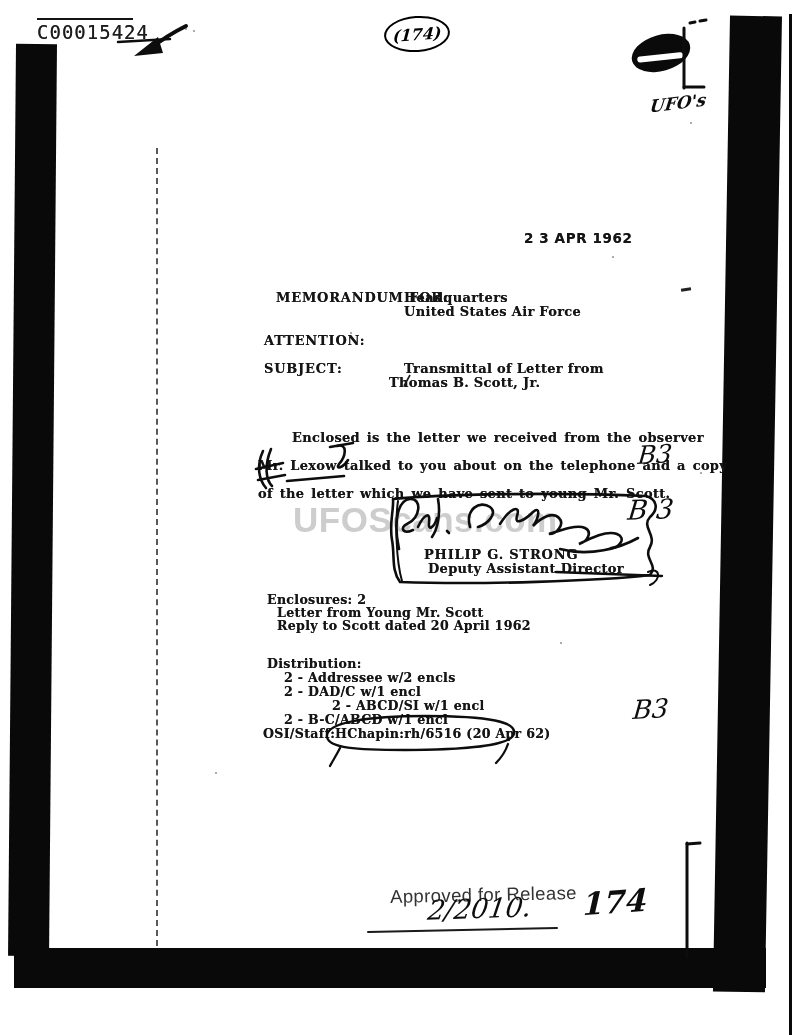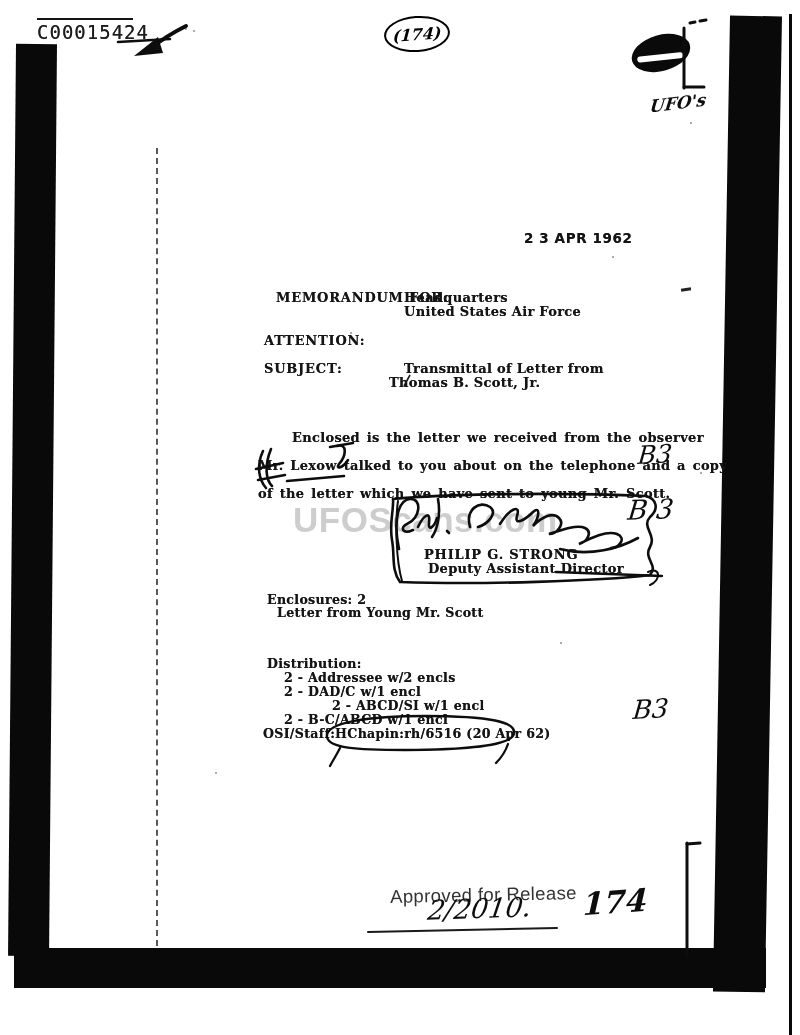--- a/index.html
+++ b/index.html
@@ -83,20 +83,21 @@
 
   <div class="hw" style="left:638px;top:440px;font-size:25px;transform:rotate(-3deg) skewX(-8deg);">B3</div>
   <div class="hw" style="left:628px;top:494px;font-size:27px;transform:rotate(-2deg) skewX(-8deg);">B 3</div>
   <div class="hw" style="left:633px;top:694px;font-size:26px;transform:rotate(-3deg) skewX(-8deg);">B3</div>
 
   <div class="t" style="left:424px;top:547px;letter-spacing:.8px;">PHILIP G. STRONG</div>
   <div class="t" style="left:428px;top:561px;">Deputy Assistant Director</div>
 
   <div class="t small" style="left:267px;top:592px;">Enclosures: 2</div>
   <div class="t small" style="left:277px;top:605px;text-align:center;">Letter from Young Mr. Scott</div>
+  <div class="t small" style="left:277px;top:618px;">Reply to Scott dated 20 April 1962</div>
 
   <div class="t small" style="left:267px;top:656px;">Distribution:</div>
   <div class="t small" style="left:284px;top:670px;">2 - Addressee w/2 encls</div>
   <div class="t small" style="left:284px;top:684px;">2 - DAD/C w/1 encl</div>
   <div class="t small" style="left:284px;top:698px;margin-left:48px;">2 - ABCD/SI w/1 encl</div>
   <div class="t small" style="left:284px;top:712px;">2 - B-C/ABCD w/1 encl</div>
   <div class="t small" style="left:263px;top:726px;">OSI/Staff:HChapin:rh/6516 (20 Apr 62)</div>
 
   <div class="stamp" style="left:390px;top:884px;">Approved for Release</div>
   <div class="hw" style="left:428px;top:893px;font-size:27px;transform:rotate(-2deg) skewX(-10deg);">2/2010.</div>

